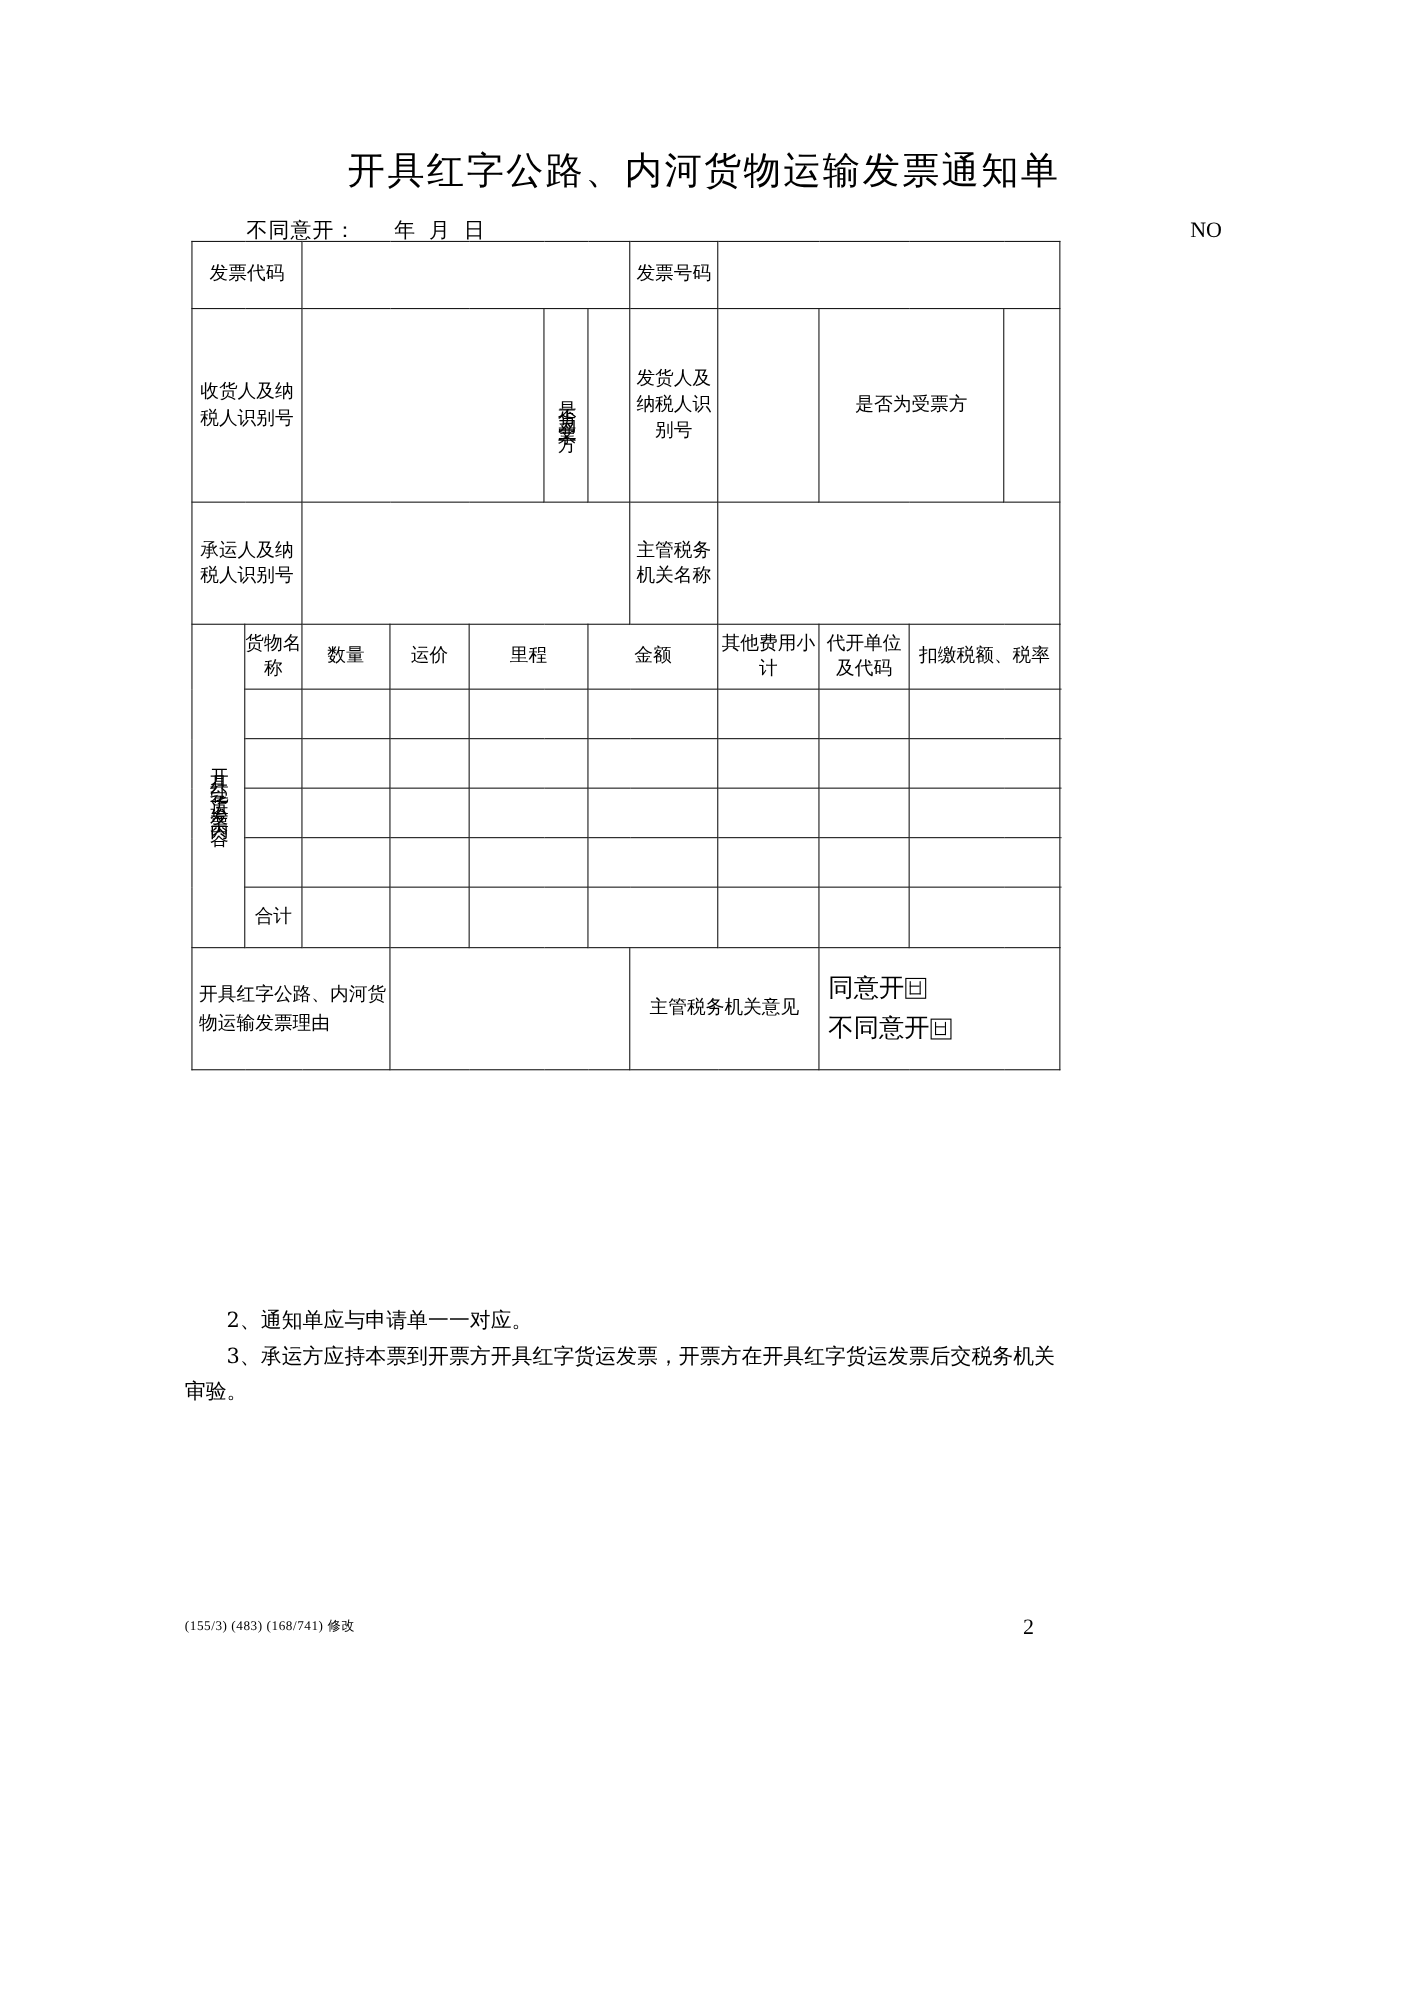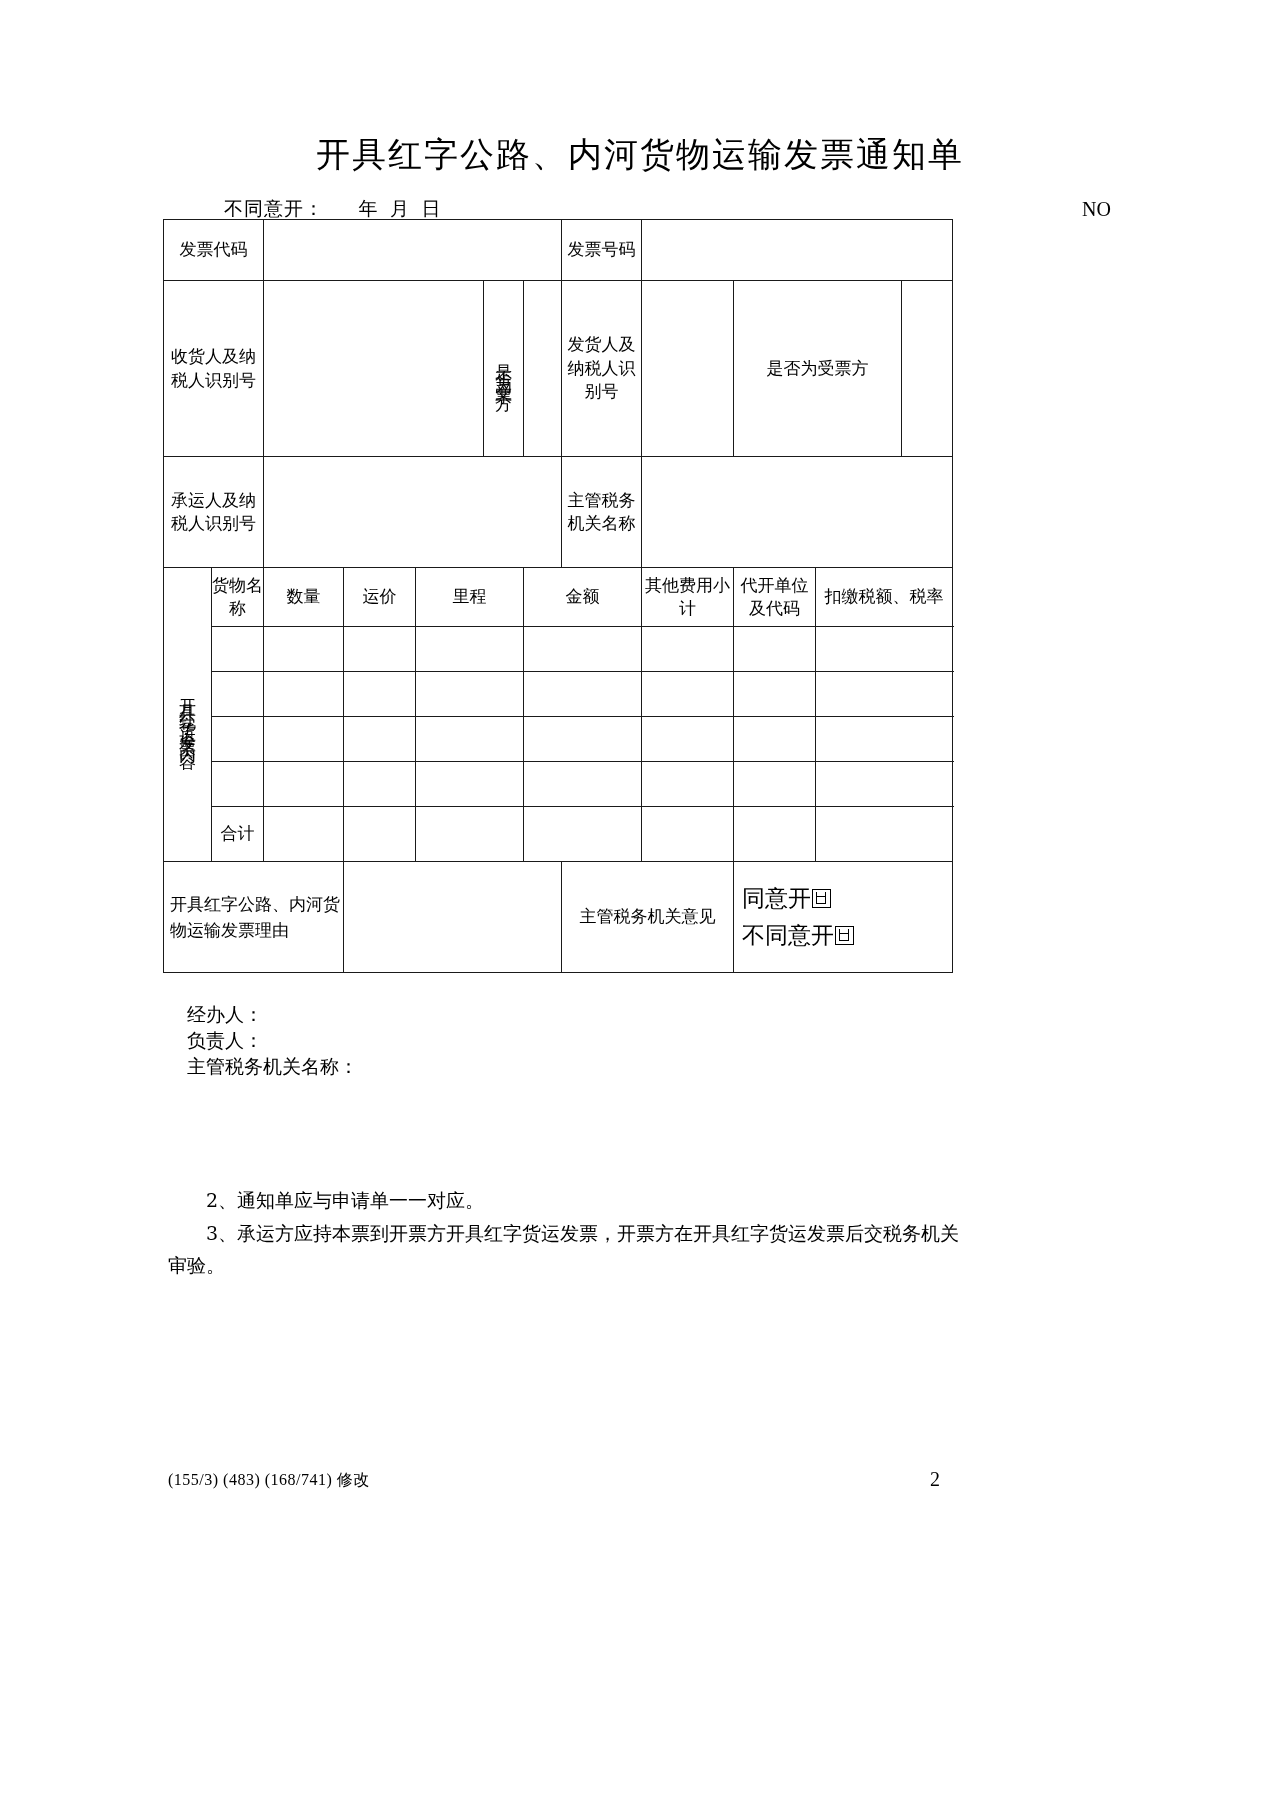--- a/index.html
+++ b/index.html
@@ -49,21 +49,21 @@
     position: absolute;
     left: 1082px;
     top: 198px;
     font-size: 20px;
     font-family: "Liberation Serif", serif;
   }
 
   
   .form-table {
     position: absolute;
-    left: 163px;
+    left: 174px;
     top: 219px;
     width: 789px;
     border-collapse: collapse;
     table-layout: fixed;
   }
   .form-table td {
     border: 1px solid #1a1a1a;
     padding: 0;
     vertical-align: middle;
     text-align: center;
@@ -155,21 +155,21 @@
   .notes p {
     margin: 0 0 2px 0;
     text-indent: 2em;
   }
 
   
   .footer-left {
     position: absolute;
     left: 168px;
     top: 1470px;
-    font-size: 16px;
+    font-size: 12px;
     font-family: "Liberation Serif", serif;
     letter-spacing: 0.5px;
   }
   .footer-right {
     position: absolute;
     left: 930px;
     top: 1468px;
     font-size: 20px;
     font-family: "Liberation Serif", serif;
   }
@@ -309,25 +309,20 @@
         </div>
         <div class="cbox-row">
           <span>不同意开</span>
           <span class="cbox"></span>
         </div>
       </td>
     </tr>
   </tbody>
     </table>
 
-  <div class="sign-line">
-    <span style="width:190px">经办人：</span>
-    <span style="width:275px">负责人：</span>
-    <span>主管税务机关名称：</span>
-  </div>
 
   <div class="notes">
     <p>2、通知单应与申请单一一对应。</p>
     <p>3、承运方应持本票到开票方开具红字货运发票，开票方在开具红字货运发票后交税务机关审验。</p>
   </div>
 
   <div class="footer-left">(155/3)  (483)  (168/741)  修改</div>
   <div class="footer-right">2</div>
 
 </div>

